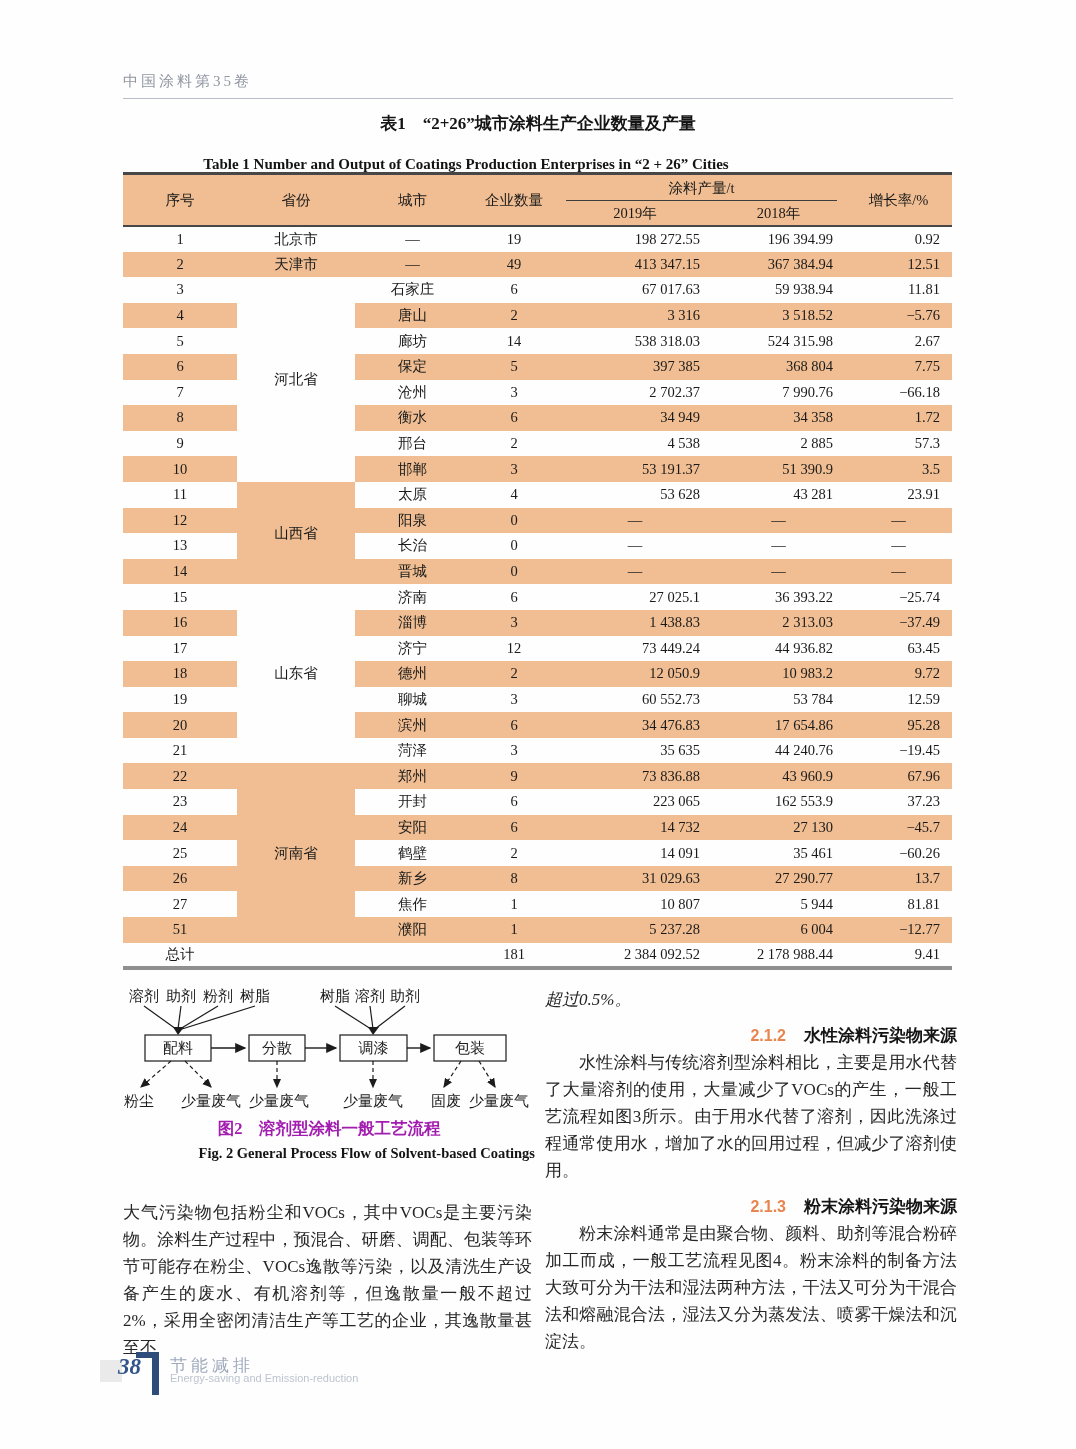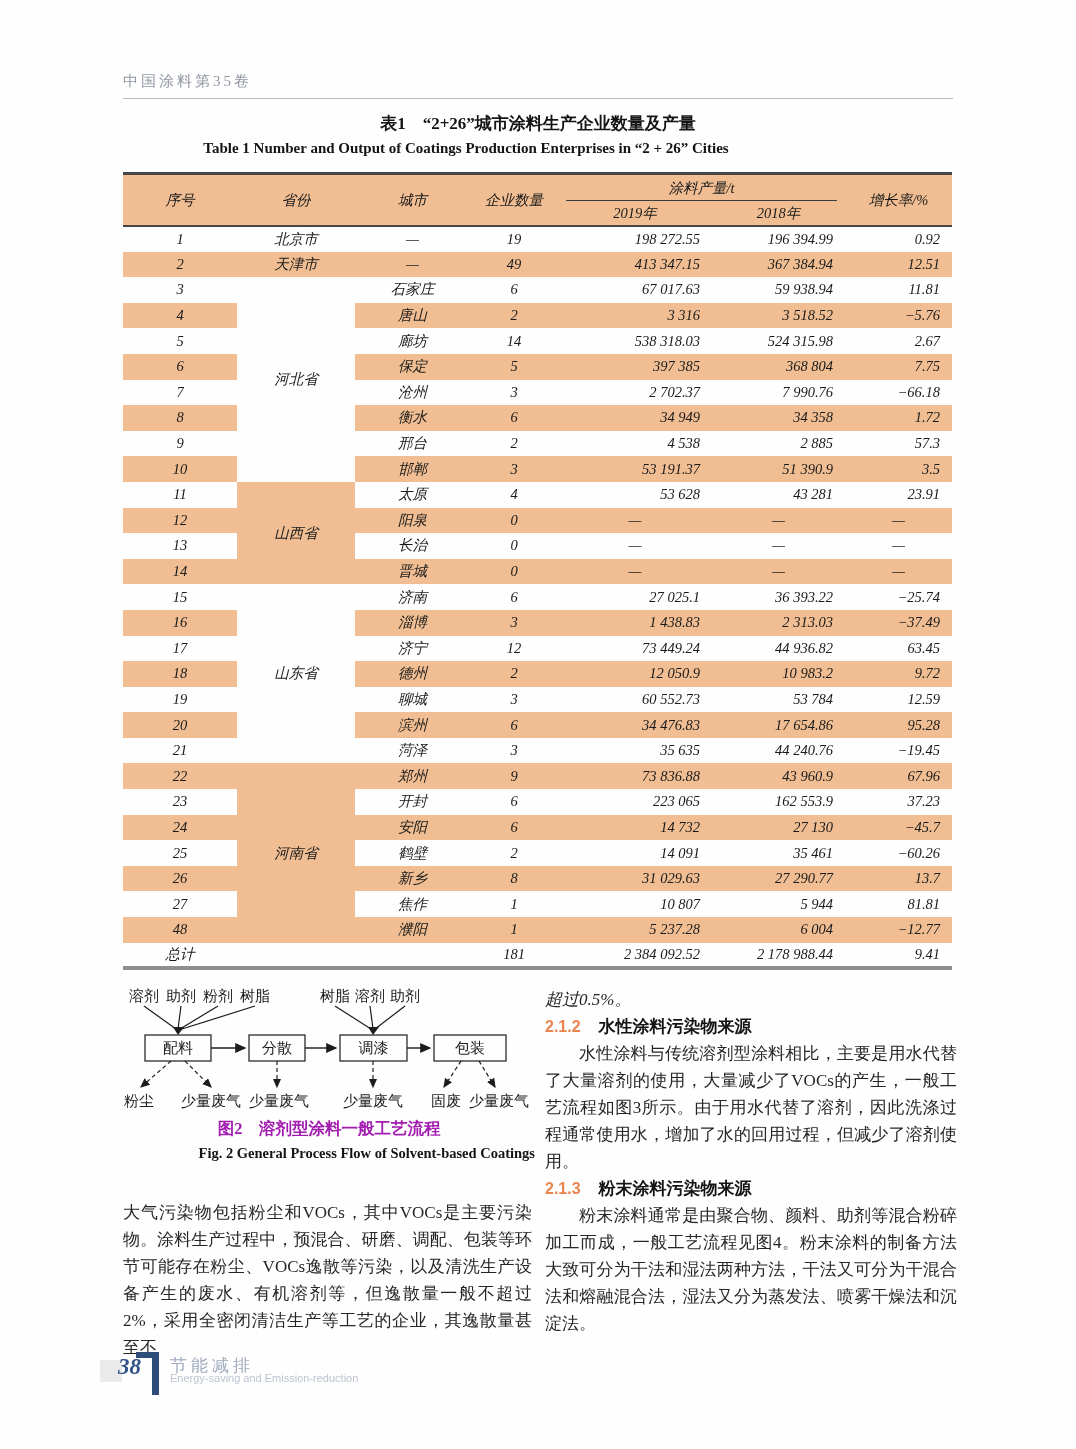--- a/index.html
+++ b/index.html
@@ -11,28 +11,28 @@
   
   .page-header {
     position:absolute; left:123px; top:72px; width:830px;
     display:flex; justify-content:flex-start;
     color:#9096a2; font-size:15px; letter-spacing:3px;
     padding-bottom:7px; border-bottom:1px solid #b9bdc7;
   }
   
   .table-title-cn { position:absolute; top:112px; left:0; width:1076px; text-align:center;
     font-size:17px; font-weight:bold; color:#141414; }
-  .table-title-en { position:absolute; top:140px; left:0; width:932px; text-align:center;
+  .table-title-en { position:absolute; top:156px; left:0; width:932px; text-align:center;
     font-size:15px; font-weight:bold; color:#141414; }
   
   .data-table {
     position:absolute; top:172px; left:123px; width:829px;
     border-collapse:collapse; table-layout:fixed;
     font-size:14.5px; color:#1a1a1a;
-    border-top:3px solid #474747; border-bottom:4px solid #8f8f8f;font-style:italic;
+    border-top:3px solid #474747; border-bottom:4px solid #8f8f8f;
   }
   .data-table thead { background:#f0be92; border-bottom:2.5px solid #474747; }
   .data-table th { font-weight:normal; height:25px; padding:0 4px; }
   .data-table th.spanner { padding:0 8px; vertical-align:bottom; }
   .data-table th.spanner .sp-inner { border-bottom:1.5px solid #3d3d3d; padding:4px 0 2px; text-align:center; }
   .data-table tbody td { height:25.6px; padding:0 6px; }
   .data-table tbody tr.stripe { background:#f0be92; }
   td.c { text-align:center; }
   td.r { text-align:right; padding-right:12px !important; }
   td.prov-w { background:#fefefe; }
@@ -42,21 +42,21 @@
   .fig-caption-cn { position:absolute; left:123px; top:1118px; width:412px; text-align:center;
     font-weight:bold; font-size:16.5px; color:#a21caf; }
   .fig-caption-en { position:absolute; left:123px; top:1145px; width:412px; text-align:right;
     font-weight:bold; font-size:14.5px; color:#141414; }
   .fig-wrap svg text { font-family:"Liberation Serif","DejaVu Serif",serif; fill:#1c1c1c; }
   
   .col-left-para { position:absolute; left:123px; top:1199px; width:409px;
     font-size:17px; line-height:27px; text-align:justify; color:#262626; }
   .col-right { position:absolute; left:545px; top:986px; width:412px; color:#262626; }
   .r-cont { font-size:17px; line-height:27px;font-style:italic; }
-  .sec-head { height:27px; line-height:27px; }
+  .sec-head { margin-top:9px; height:27px; line-height:27px;text-align:right; }
   .sec-num { color:#e8854f; font-weight:bold; font-size:16px;
     font-family:"Liberation Sans","DejaVu Sans",sans-serif; }
   .sec-title { font-weight:bold; font-size:17px; margin-left:14px; color:#141414; }
   .body-para { font-size:17px; line-height:27px; text-align:justify; text-indent:2em; }
   
   .footer { position:absolute; left:98px; top:1350px; width:500px; height:60px; }
   .pn-shadow { position:absolute; left:2px; top:10px; width:22px; height:22px; background:#eaeaea; }
   .page-num { position:absolute; left:20px; top:4px; font-size:23px; font-weight:bold; font-style:italic; color:#33548a; }
   .bar-cap { position:absolute; left:38px; top:2px; width:17px; height:6px; background:#2e4d7b; }
   .bar-v { position:absolute; left:54px; top:2px; width:7px; height:43px; background:#2e4d7b; }
@@ -320,21 +320,21 @@
         </tr>
         <tr>
           <td class="c">27</td>
           <td class="c">焦作</td>
           <td class="c">1</td>
           <td class="r">10 807</td>
           <td class="r">5 944</td>
           <td class="r">81.81</td>
         </tr>
         <tr class="stripe">
-          <td class="c">48</td>
+          <td class="c">51</td>
           <td class="c">濮阳</td>
           <td class="c">1</td>
           <td class="r">5 237.28</td>
           <td class="r">6 004</td>
           <td class="r">−12.77</td>
         </tr>
         <tr>
           <td class="c">总计</td>
           <td></td>
           <td></td>

